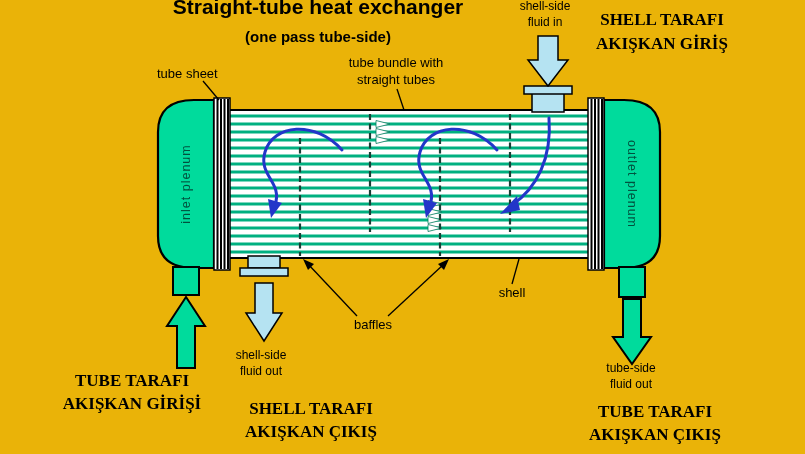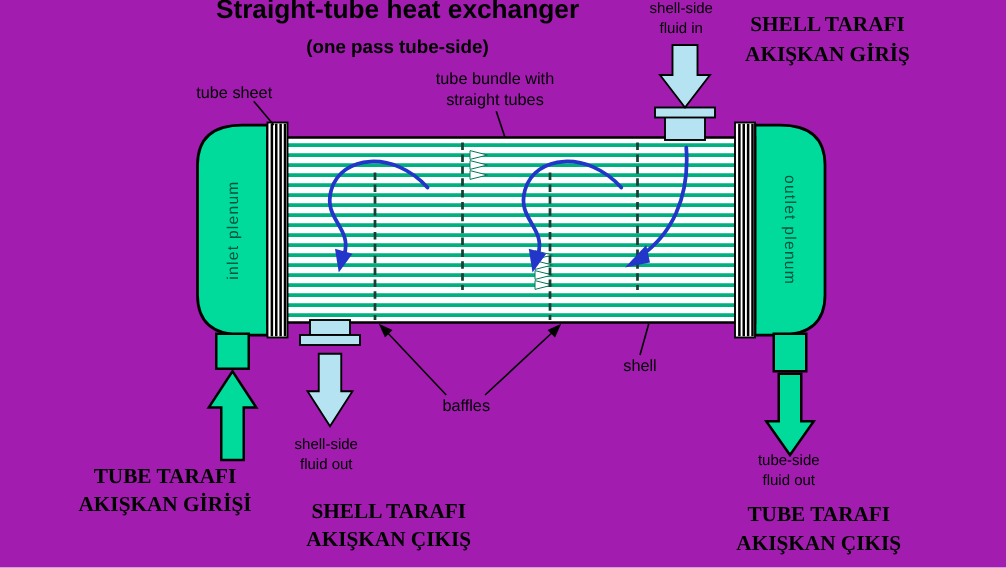--- a/index.html
+++ b/index.html
@@ -1,16 +1,16 @@
 <!DOCTYPE html>
 <html><head>
 <meta charset="utf-8">
 <style>
   html,body{margin:0;padding:0;background:#ffffff;}
-  .stage{position:relative;width:805px;height:454px;background:#a21caf;overflow:hidden;}
+  .stage{position:relative;width:805px;height:454px;background:#eab308;overflow:hidden;}
   svg{display:block;}
   text{font-family:"Liberation Sans",sans-serif;fill:#000;}
   .t-title{font-weight:bold;font-size:21px;}
   .t-sub{font-weight:bold;font-size:15px;}
   .t-label{font-size:13px;}
   .t-small{font-size:12px;}
   .t-tr{font-family:"Liberation Serif",serif;font-weight:bold;font-size:17px;}
   .t-plenum{font-size:12.5px;letter-spacing:1px;fill:#00513E;}
 </style>
 </head>

